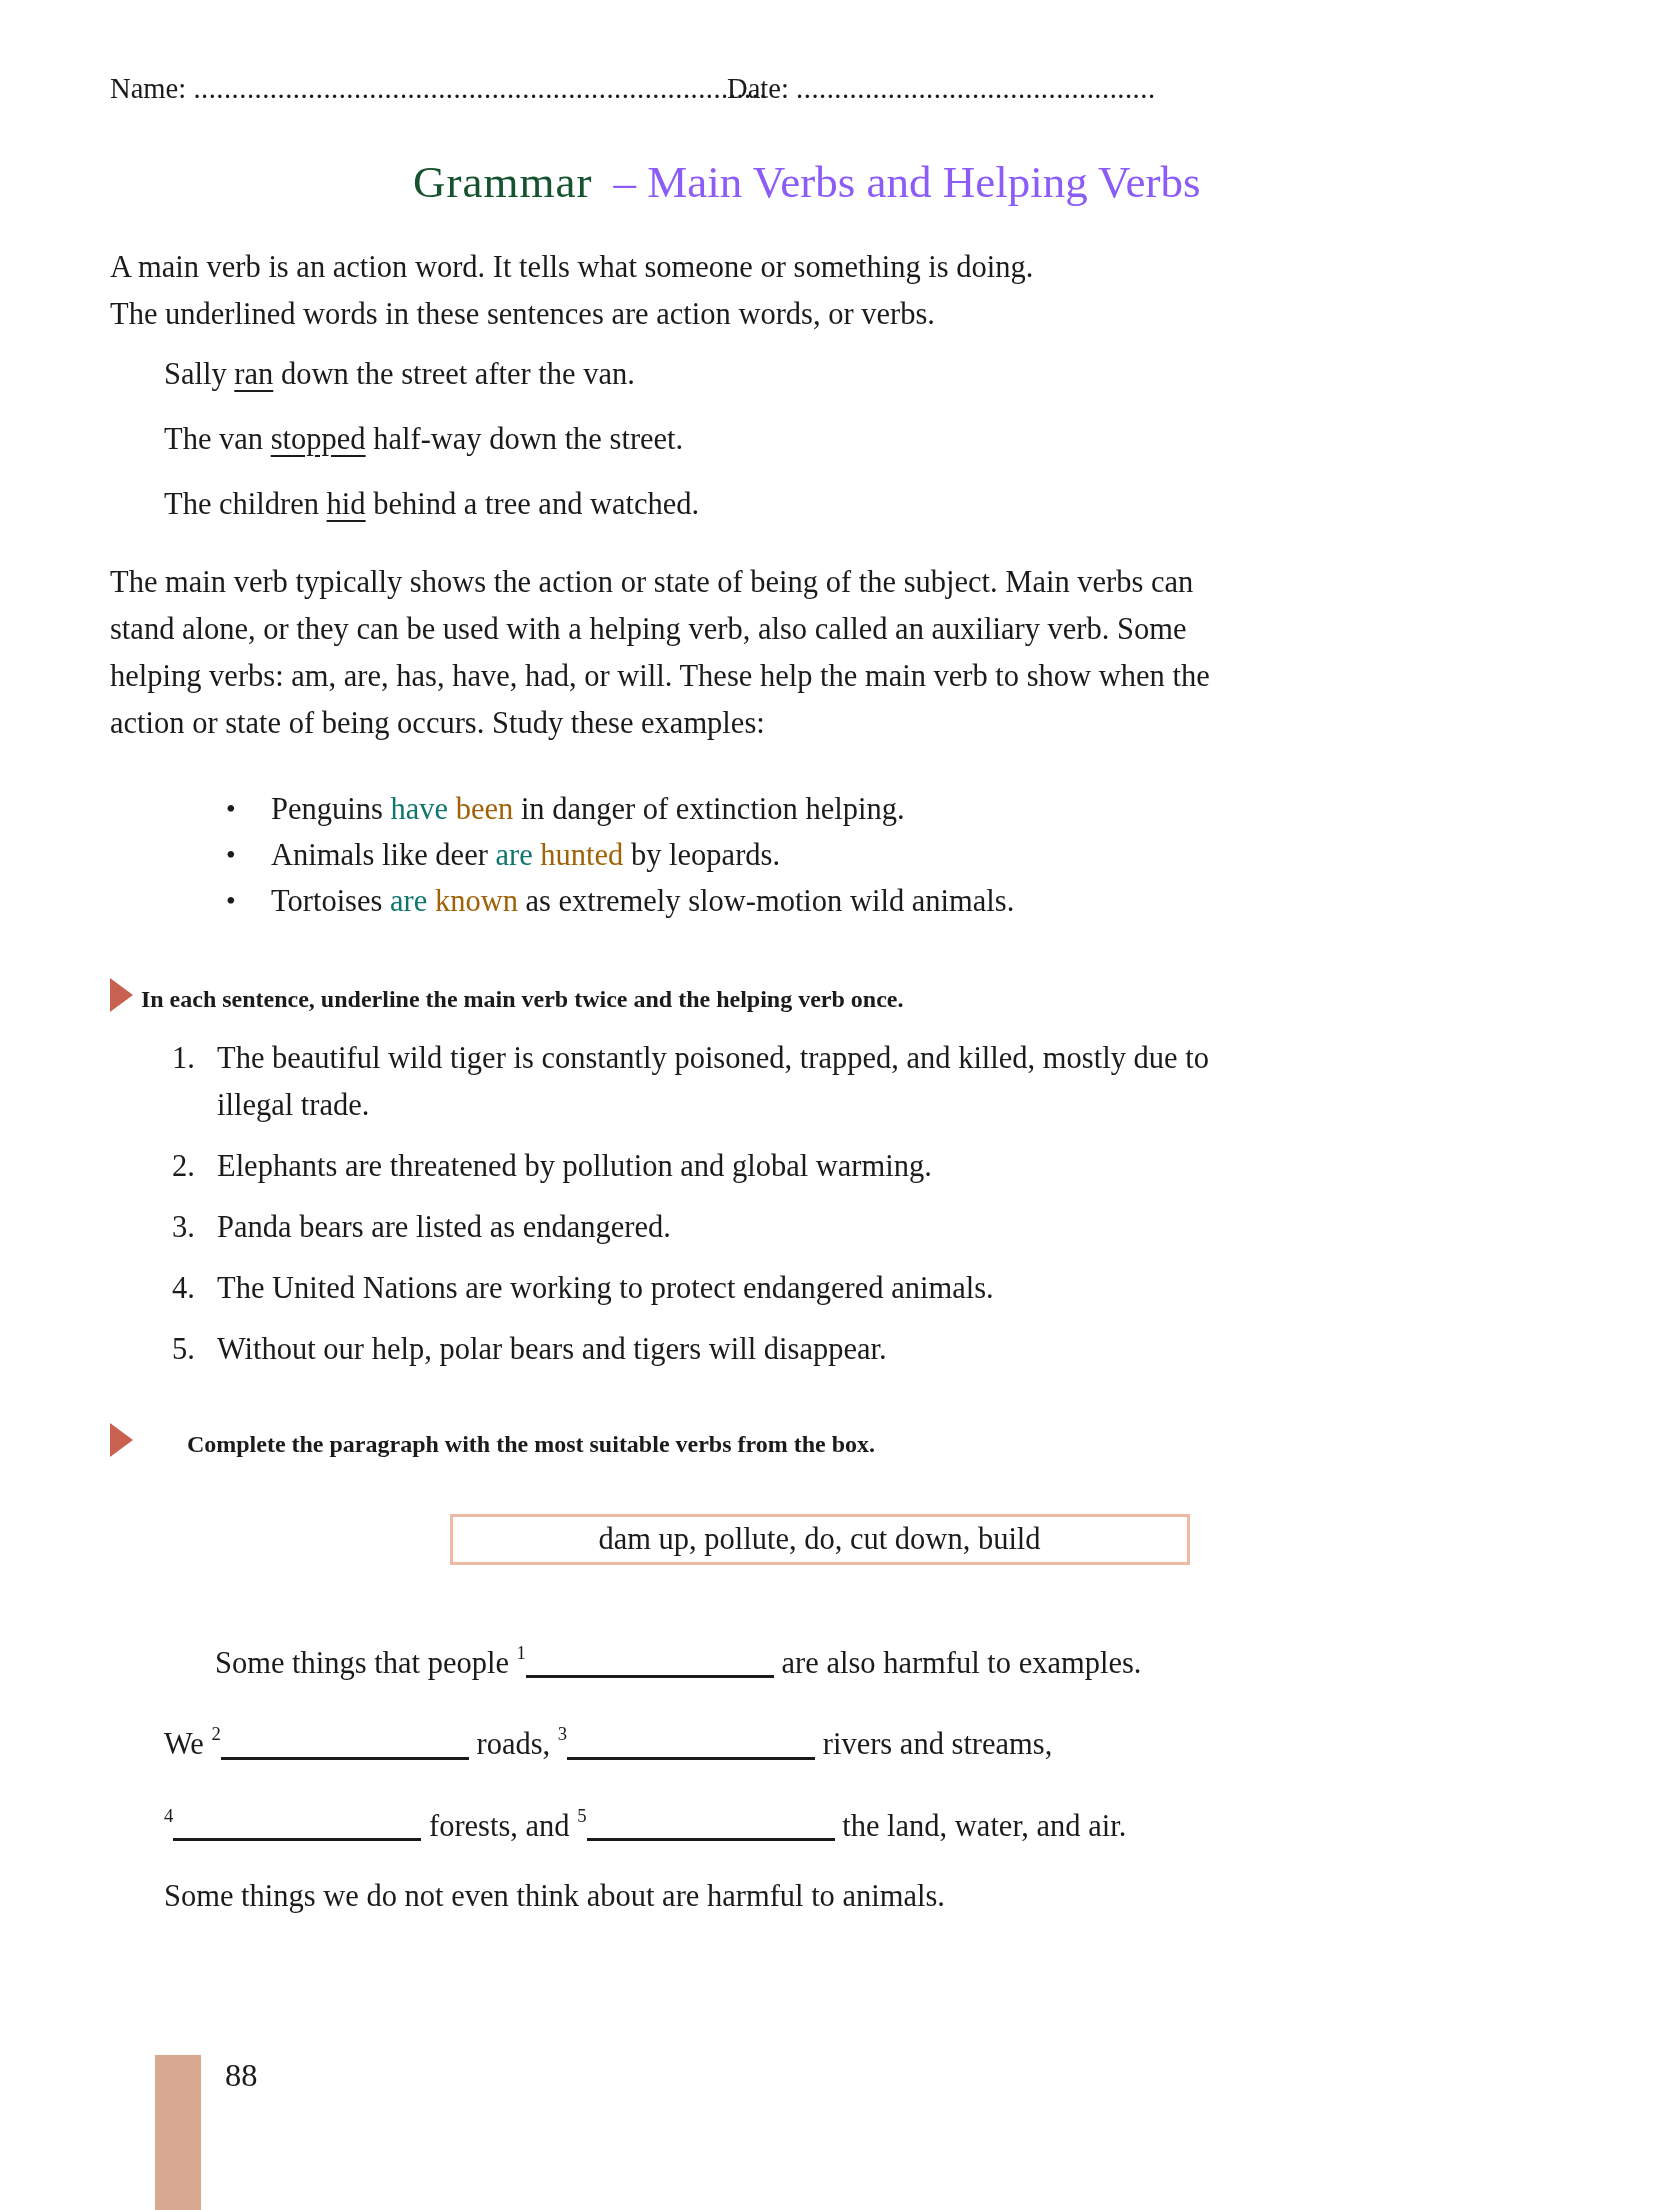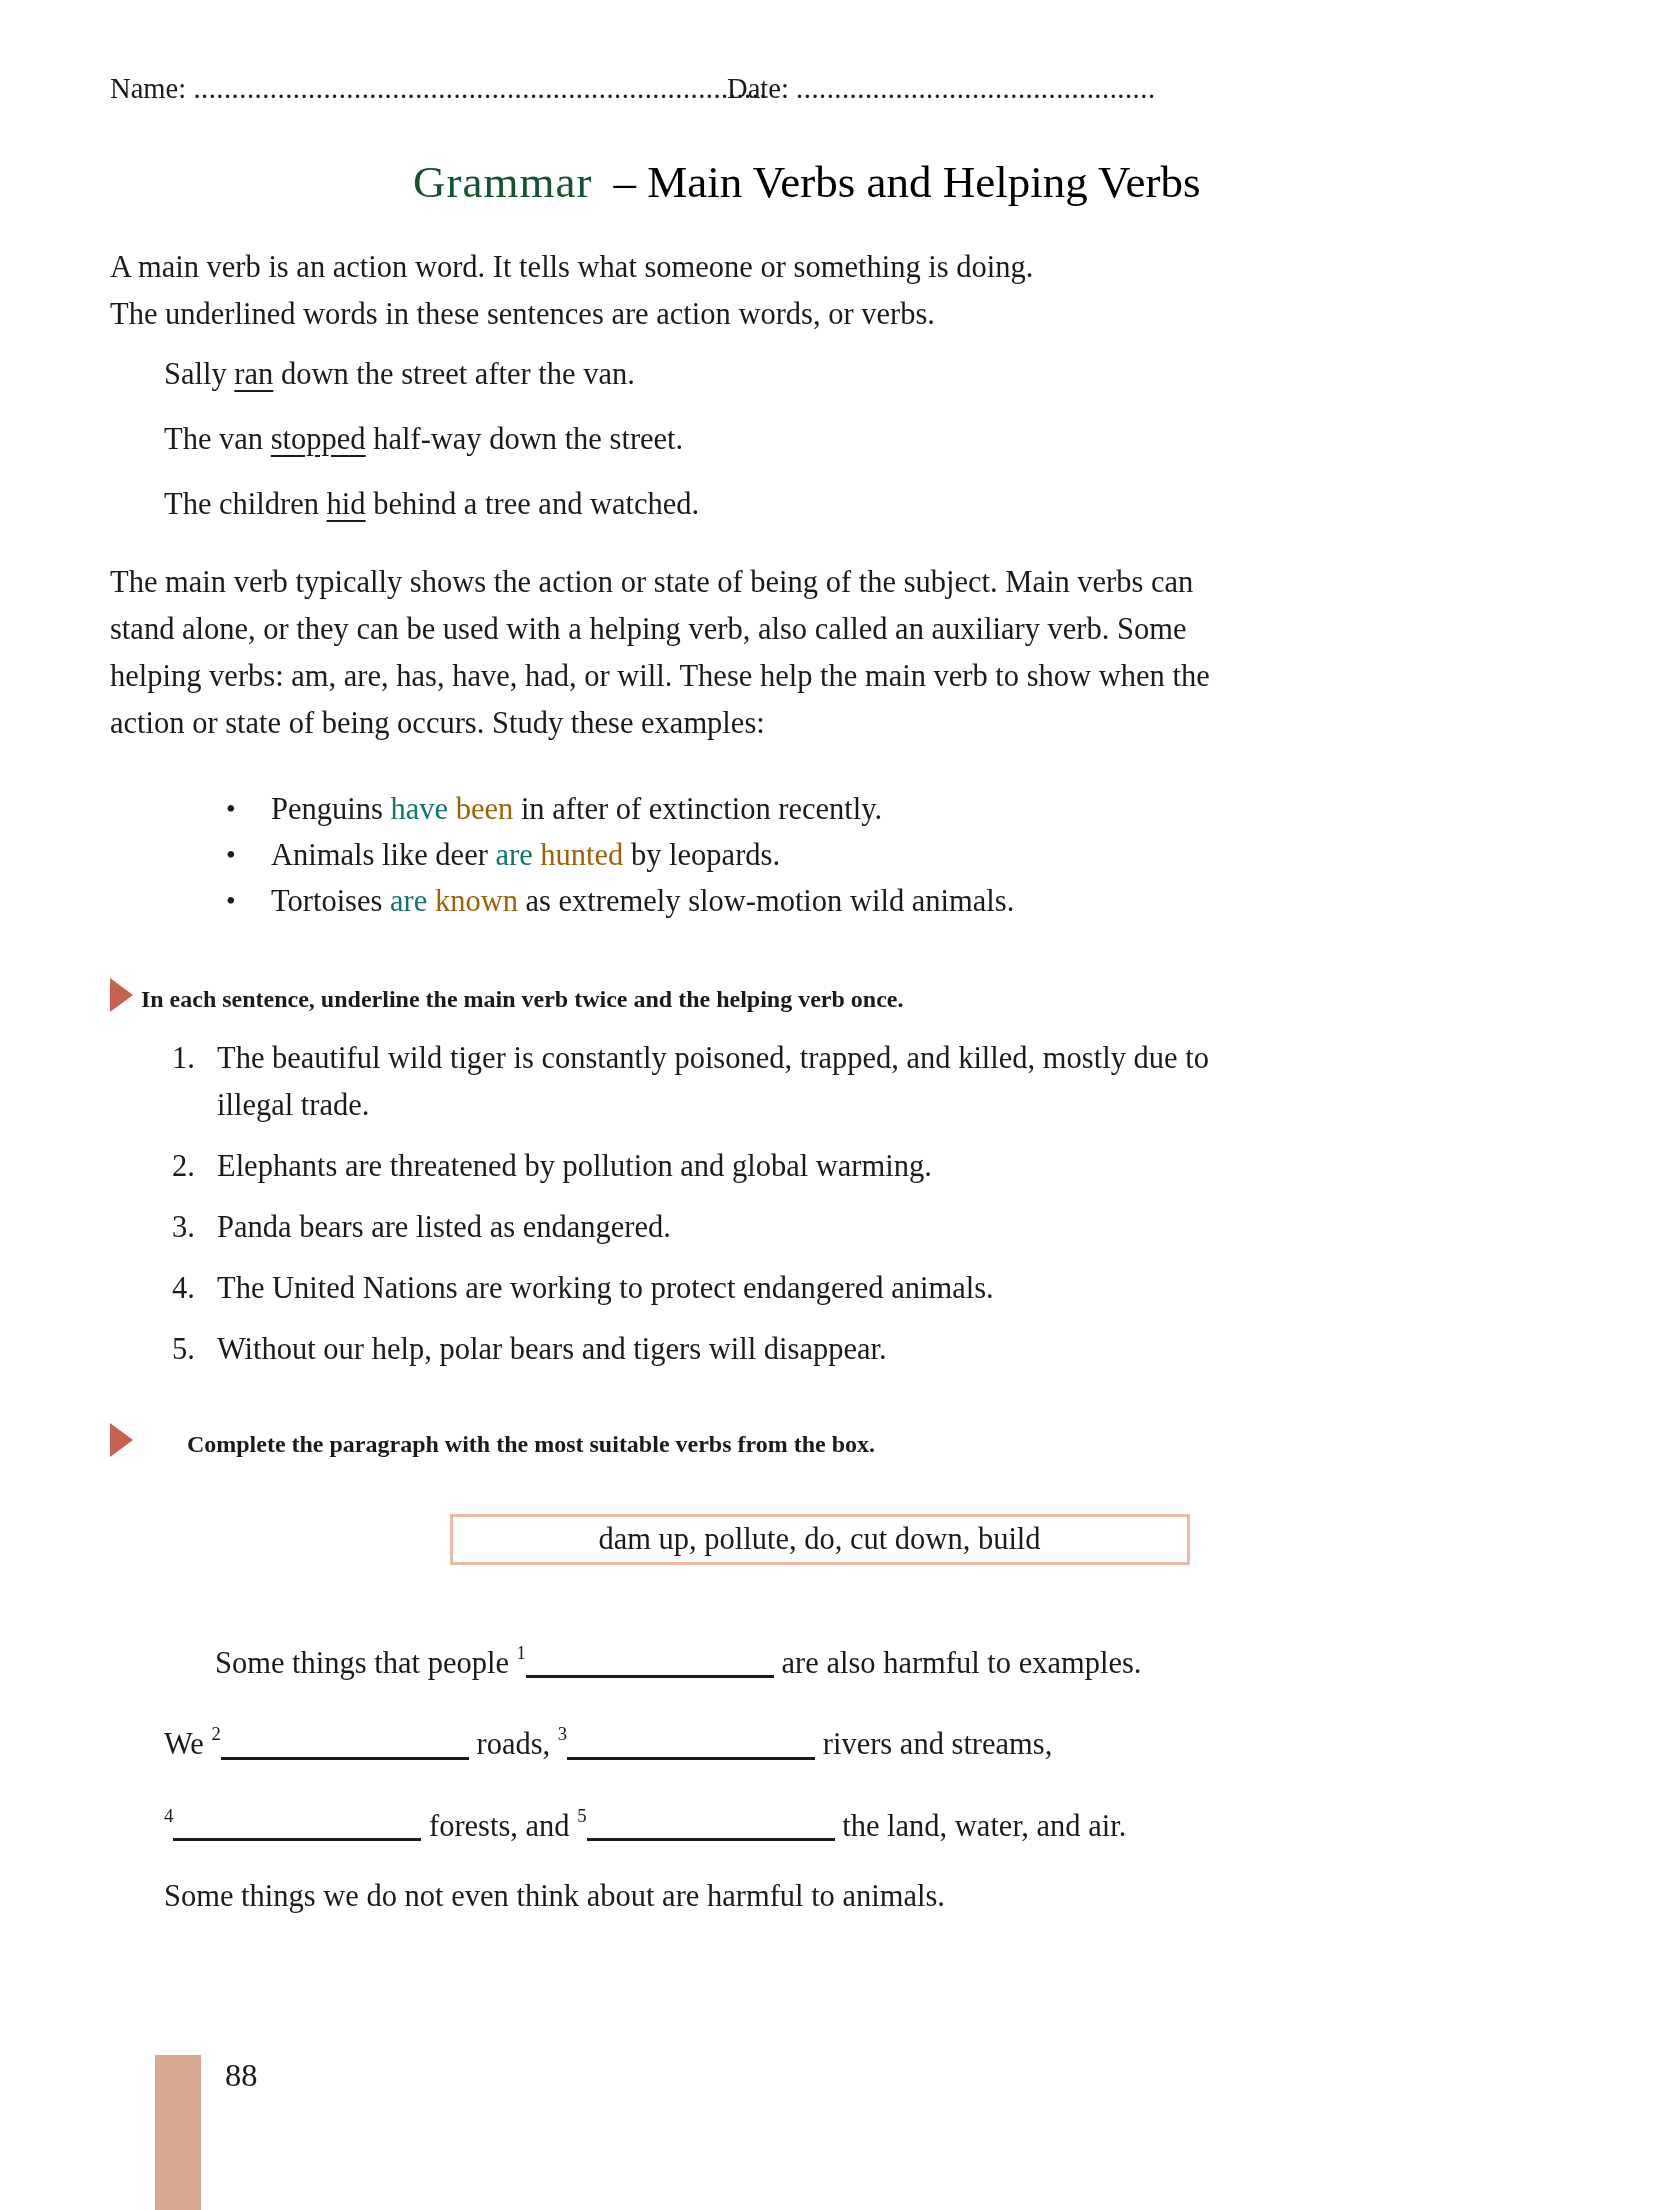--- a/index.html
+++ b/index.html
@@ -11,21 +11,21 @@
   .content { padding:73px 138px 0 110px; }
 
   
   .header-row { position:relative; height:35px; font-size:28.6px; }
   .date-block { position:absolute; left:617px; top:0; }
   .dots { letter-spacing:0.5px; }
 
   
   .title { margin-top:47px; padding-left:303px; font-size:45px; line-height:1.2; white-space:nowrap; }
   .title-accent { font-weight:normal; color:#14532d; letter-spacing:1px; }
-  .title-rest { margin-left:9.9px; color:#000000; }
+  .title-rest { margin-left:9.9px; color:#8b5cf6; }
 
   
   .body-line { font-size:30.5px; line-height:47px; }
   .intro { margin-top:35px; }
   .examples { margin-top:3.9px; margin-left:54px; }
   .example-line { font-size:30.5px; line-height:65px; }
   .explain { margin-top:21.7px; }
 
   .ul-b { text-decoration:underline; text-decoration-thickness:2px; text-underline-offset:5.9px; }
   .red { color:#0f766e; }
@@ -111,21 +111,21 @@
     <div class="explain">
       <div class="body-line">The main verb typically shows the action or state of being of the subject. Main verbs can</div>
       <div class="body-line">stand alone, or they can be used with a helping verb, also called an auxiliary verb. Some</div>
       <div class="body-line">helping verbs: am, are, has, have, had, or will. These help the main verb to show when the</div>
       <div class="body-line">action or state of being occurs. Study these examples:</div>
     </div>
 
     <div class="bullets">
       <div class="bullet-row">
         <span class="dot">•</span>
-        <div><span>Penguins </span><span class="red">have </span><span class="ul-r">been</span><span> in after of extinction recently.</span></div>
+        <div><span>Penguins </span><span class="red">have </span><span class="ul-r">been</span><span> in danger of extinction helping.</span></div>
       </div>
       <div class="bullet-row">
         <span class="dot">•</span>
         <div><span>Animals like deer </span><span class="red">are </span><span class="ul-r">hunted</span><span> by leopards.</span></div>
       </div>
       <div class="bullet-row">
         <span class="dot">•</span>
         <div><span>Tortoises </span><span class="red">are </span><span class="ul-r">known</span><span> as extremely slow-motion wild animals.</span></div>
       </div>
     </div>

